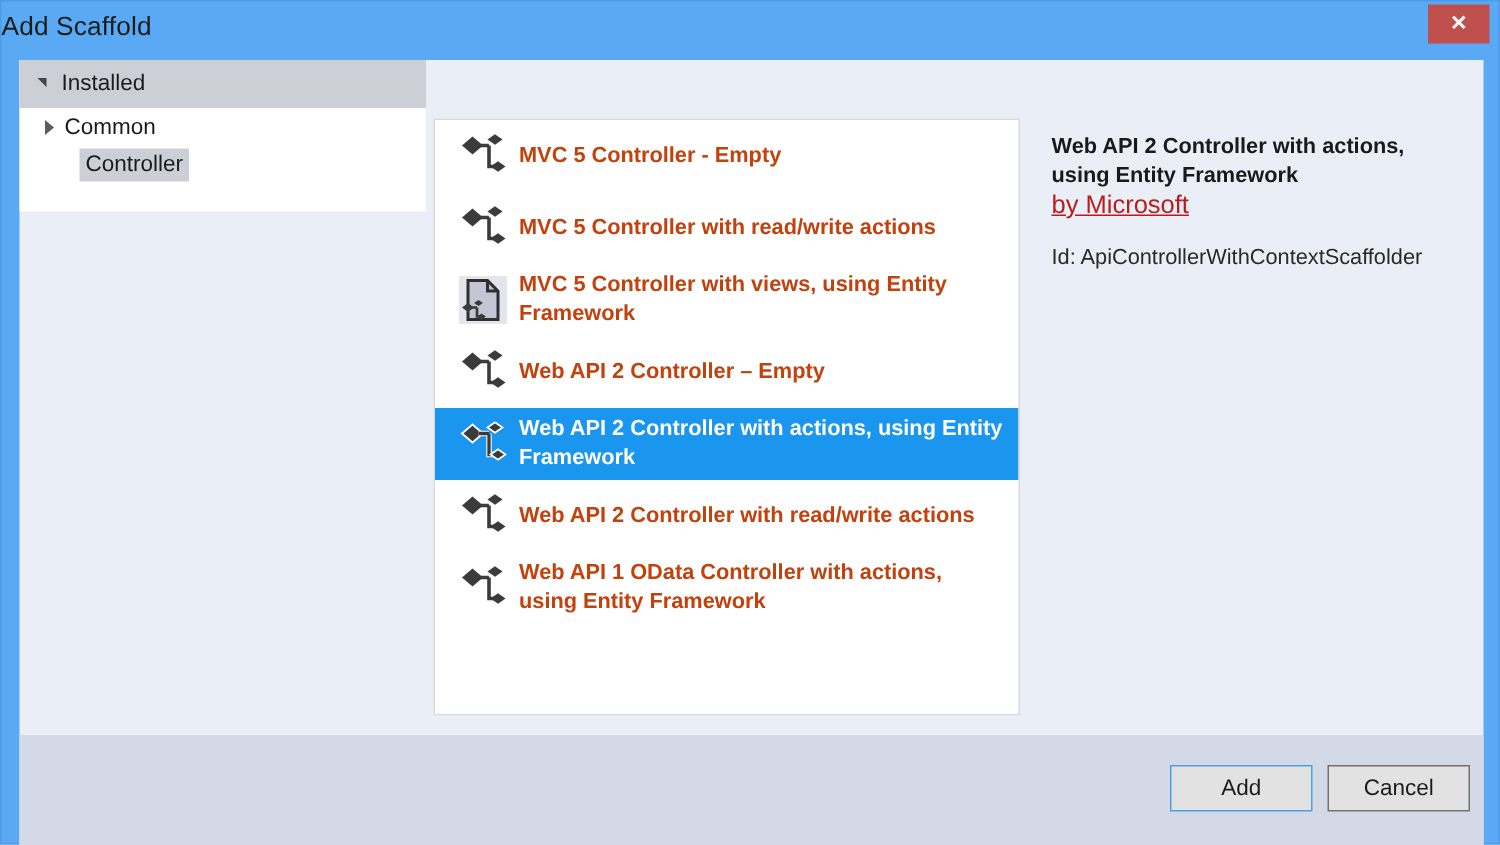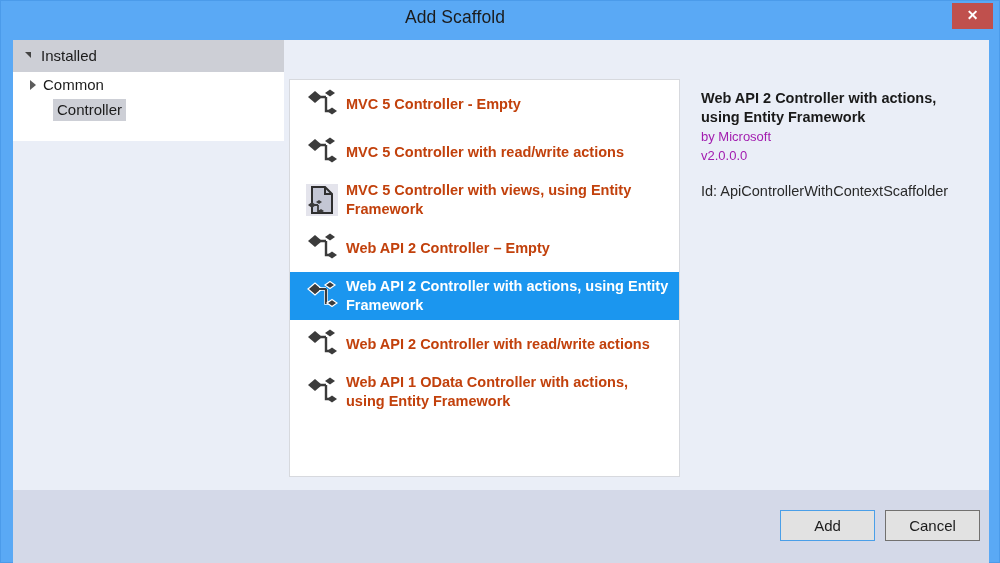--- a/index.html
+++ b/index.html
@@ -30,21 +30,21 @@
     left: 0; top: 0;
     width: 1000px;
     height: 33px;
   }
   .titlebar-text {
     position: absolute;
     left: 0; top: 0;
     width: 908px;
     height: 33px;
     line-height: 33px;
-    text-align: center;
+    text-align: left;
     font-size: 17.5px;
     color: #1b1b1b;
     font-family: "Liberation Sans", sans-serif;
     letter-spacing: 0.1px;
   }
   .close-btn {
     position: absolute;
     right: 8px;
     top: 2px;
     width: 41px;
@@ -205,23 +205,24 @@
     box-sizing: border-box;
     padding: 10px 6px 0 10px;
   }
   .detail-title {
     font-size: 14.5px;
     font-weight: bold;
     color: #1a1a1a;
     line-height: 19px;
   }
   .detail-sub {
-    font-size: 13px;
-    color: #a21caf;
+    font-size: 17px;
+    color: #b91c1c;
     line-height: 19px;
+    text-decoration: underline;
   }
   .detail-desc {
     margin-top: 16px;
     font-size: 14.5px;
     color: #2a2a2a;
     line-height: 19px;
   }
   .detail-id {
     margin-top: 17px;
     font-size: 14.5px;
@@ -380,21 +381,20 @@
           </svg>
         </span>
         <span class="lbl">Web API 1 OData Controller with actions, using Entity Framework</span>
       </div>
 
     </div>
 
     <div class="detail">
       <div class="detail-title">Web API 2 Controller with actions, using Entity Framework</div>
       <div class="detail-sub">by Microsoft</div>
-      <div class="detail-sub">v2.0.0.0</div>
       <div class="detail-id">Id: ApiControllerWithContextScaffolder</div>
     </div>
 
     <div class="footer">
       <div class="btn btn-cancel">Cancel</div>
       <div class="btn btn-add">Add</div>
     </div>
 
   </div>
 </div>

